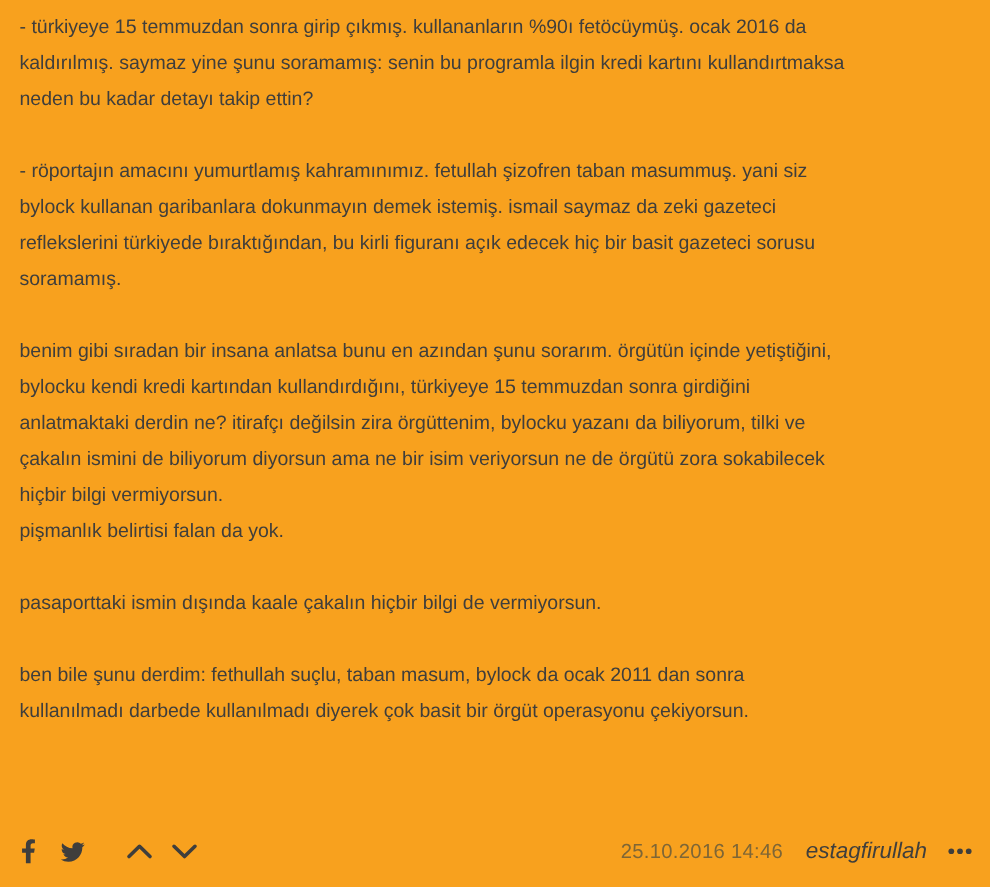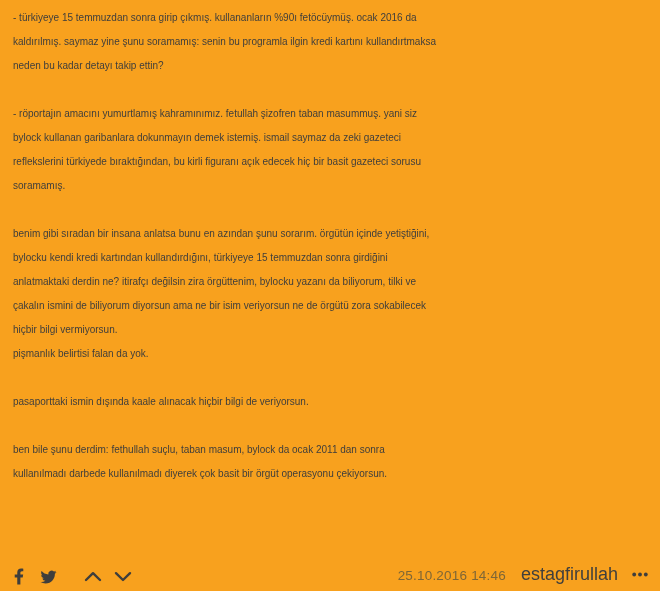--- a/index.html
+++ b/index.html
@@ -6,72 +6,73 @@
   body {
     width: 660px; height: 591px;
     background: #f8a11e;
     overflow: hidden;
     font-family: "Liberation Sans", "DejaVu Sans", sans-serif;
     position: relative;
   }
   .entry-text {
     padding: 6px 10px 0 13px;
     color: #3f3e3c;
-    font-size: 10px;
+    font-size: 13px;
     line-height: 24px;
   }
   .entry-text p {
     margin: 0 0 24px 0;
     white-space: pre-line;
   }
   .entry-footer {
     position: absolute;
     top: 559px; left: 14px; right: 12px;
     height: 26px;
     display: flex;
     justify-content: space-between;
-    align-items: flex-end;
+    align-items: flex-start;
   }
   .footer-left { display: flex; align-items: center; }
   .footer-right { display: flex; align-items: baseline; }
   .icon { display: inline-flex; align-items: center; justify-content: center; cursor: pointer; }
   .icon svg { display: block; }
   .icon-fb { margin-right: 15px; }
   .icon-tw { margin-right: 26px; }
   .icon-up { margin-right: 12px; }
   .entry-date {
     font-size: 13.5px;
     color: #7e6636;
     letter-spacing: 0.2px;
   }
   .entry-author {
-    font-size: 18px;
+    font-size: 15px;
     color: #403f3c;
     margin-left: 15px;
+    font-style: italic;
   }
   .more-dots { margin-left: 14px; align-self: center; }
 </style>
 </head>
 <body>
 
 <div class="entry-text">
   <p>- türkiyeye 15 temmuzdan sonra girip çıkmış. kullananların %90ı fetöcüymüş. ocak 2016 da
 kaldırılmış. saymaz yine şunu soramamış: senin bu programla ilgin kredi kartını kullandırtmaksa
 neden bu kadar detayı takip ettin?</p>
   <p>- röportajın amacını yumurtlamış kahramınımız. fetullah şizofren taban masummuş. yani siz
 bylock kullanan garibanlara dokunmayın demek istemiş. ismail saymaz da zeki gazeteci
 reflekslerini türkiyede bıraktığından, bu kirli figuranı açık edecek hiç bir basit gazeteci sorusu
 soramamış.</p>
   <p>benim gibi sıradan bir insana anlatsa bunu en azından şunu sorarım. örgütün içinde yetiştiğini,
 bylocku kendi kredi kartından kullandırdığını, türkiyeye 15 temmuzdan sonra girdiğini
 anlatmaktaki derdin ne? itirafçı değilsin zira örgüttenim, bylocku yazanı da biliyorum, tilki ve
 çakalın ismini de biliyorum diyorsun ama ne bir isim veriyorsun ne de örgütü zora sokabilecek
 hiçbir bilgi vermiyorsun.
 pişmanlık belirtisi falan da yok.</p>
-  <p>pasaporttaki ismin dışında kaale alınacak hiçbir bilgi de veriyorsun.</p>
+  <p>pasaporttaki ismin dışında kaale çakalın hiçbir bilgi de vermiyorsun.</p>
   <p>ben bile şunu derdim: fethullah suçlu, taban masum, bylock da ocak 2011 dan sonra
 kullanılmadı darbede kullanılmadı diyerek çok basit bir örgüt operasyonu çekiyorsun.</p>
 </div>
 
 <div class="entry-footer">
   <div class="footer-left">
     <span class="icon icon-fb">
       <svg width="10" height="17" viewBox="0 0 320 512" fill="#3f3e3c" xmlns="http://www.w3.org/2000/svg">
         <path d="M279.14 288l14.22-92.66h-88.91v-60.13c0-25.35 12.42-50.06 52.24-50.06h40.42V6.26S260.43 0 225.36 0c-73.22 0-121.08 44.38-121.08 124.72v70.62H22.89V288h81.39v224h100.17V288z"></path>
       </svg>

